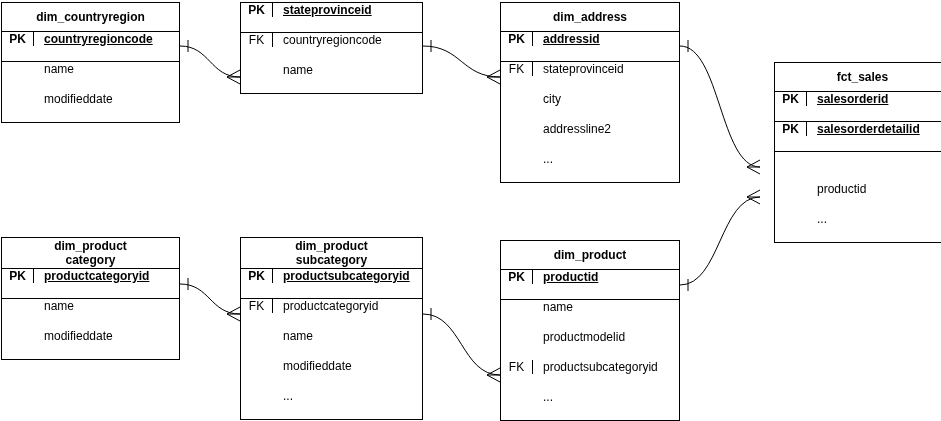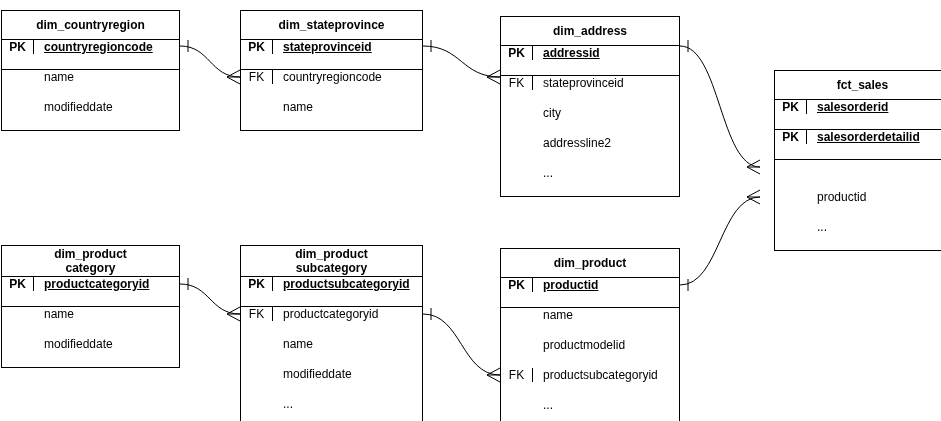--- a/index.html
+++ b/index.html
@@ -4,21 +4,21 @@
 <style>
   html,body { margin:0; padding:0; background:#ffffff; }
   #canvas {
     position:relative; width:941px; height:421px; background:#ffffff;
     overflow:hidden; font-family:"Liberation Sans", sans-serif; color:#000;
   }
   #connector-layer { position:absolute; left:0; top:0; width:941px; height:421px; }
   #connector-layer path { fill:none; stroke:#000; stroke-width:1; }
   .table {
     position:absolute; box-sizing:border-box; background:#fff;
-    border:1px solid #000; font-size:12px; line-height:14px;margin-top:8px;
+    border:1px solid #000; font-size:12px; line-height:14px;
   }
   .title {
     height:28px; border-bottom:1px solid #000; display:flex; flex-direction:column;
     align-items:center; justify-content:center; font-weight:bold; text-align:center;
   }
   .title.two { height:30px; }
   .row { display:flex; align-items:flex-start; }
   .krow { height:29px; border-bottom:1px solid #000; }
   .brow { height:30px; }
   .kcell {
@@ -76,37 +76,34 @@
       <div class="row brow">
         <div class="kcell"></div>
         <div class="acell">name</div>
       </div>
       <div class="row brow">
         <div class="kcell"></div>
         <div class="acell">modifieddate</div>
       </div>
     </div>
     <div class="table" style="left: 240px; top: 2px; width: 183px;">
-      <div class="title">
-        <div>dim_stateprovince</div>
-      </div>
       <div class="row krow">
         <div class="kcell pk">PK</div>
         <div class="acell pkattr">stateprovinceid</div>
       </div>
       <div class="row brow">
         <div class="kcell">FK</div>
         <div class="acell">countryregioncode</div>
       </div>
       <div class="row brow">
         <div class="kcell"></div>
         <div class="acell">name</div>
       </div>
     </div>
-    <div class="table" style="left: 500px; top: 8px; width: 180px;">
+    <div class="table" style="left: 500px; top: 2px; width: 180px;">
       <div class="title">
         <div>dim_address</div>
       </div>
       <div class="row krow">
         <div class="kcell pk">PK</div>
         <div class="acell pkattr">addressid</div>
       </div>
       <div class="row brow">
         <div class="kcell">FK</div>
         <div class="acell">stateprovinceid</div>

